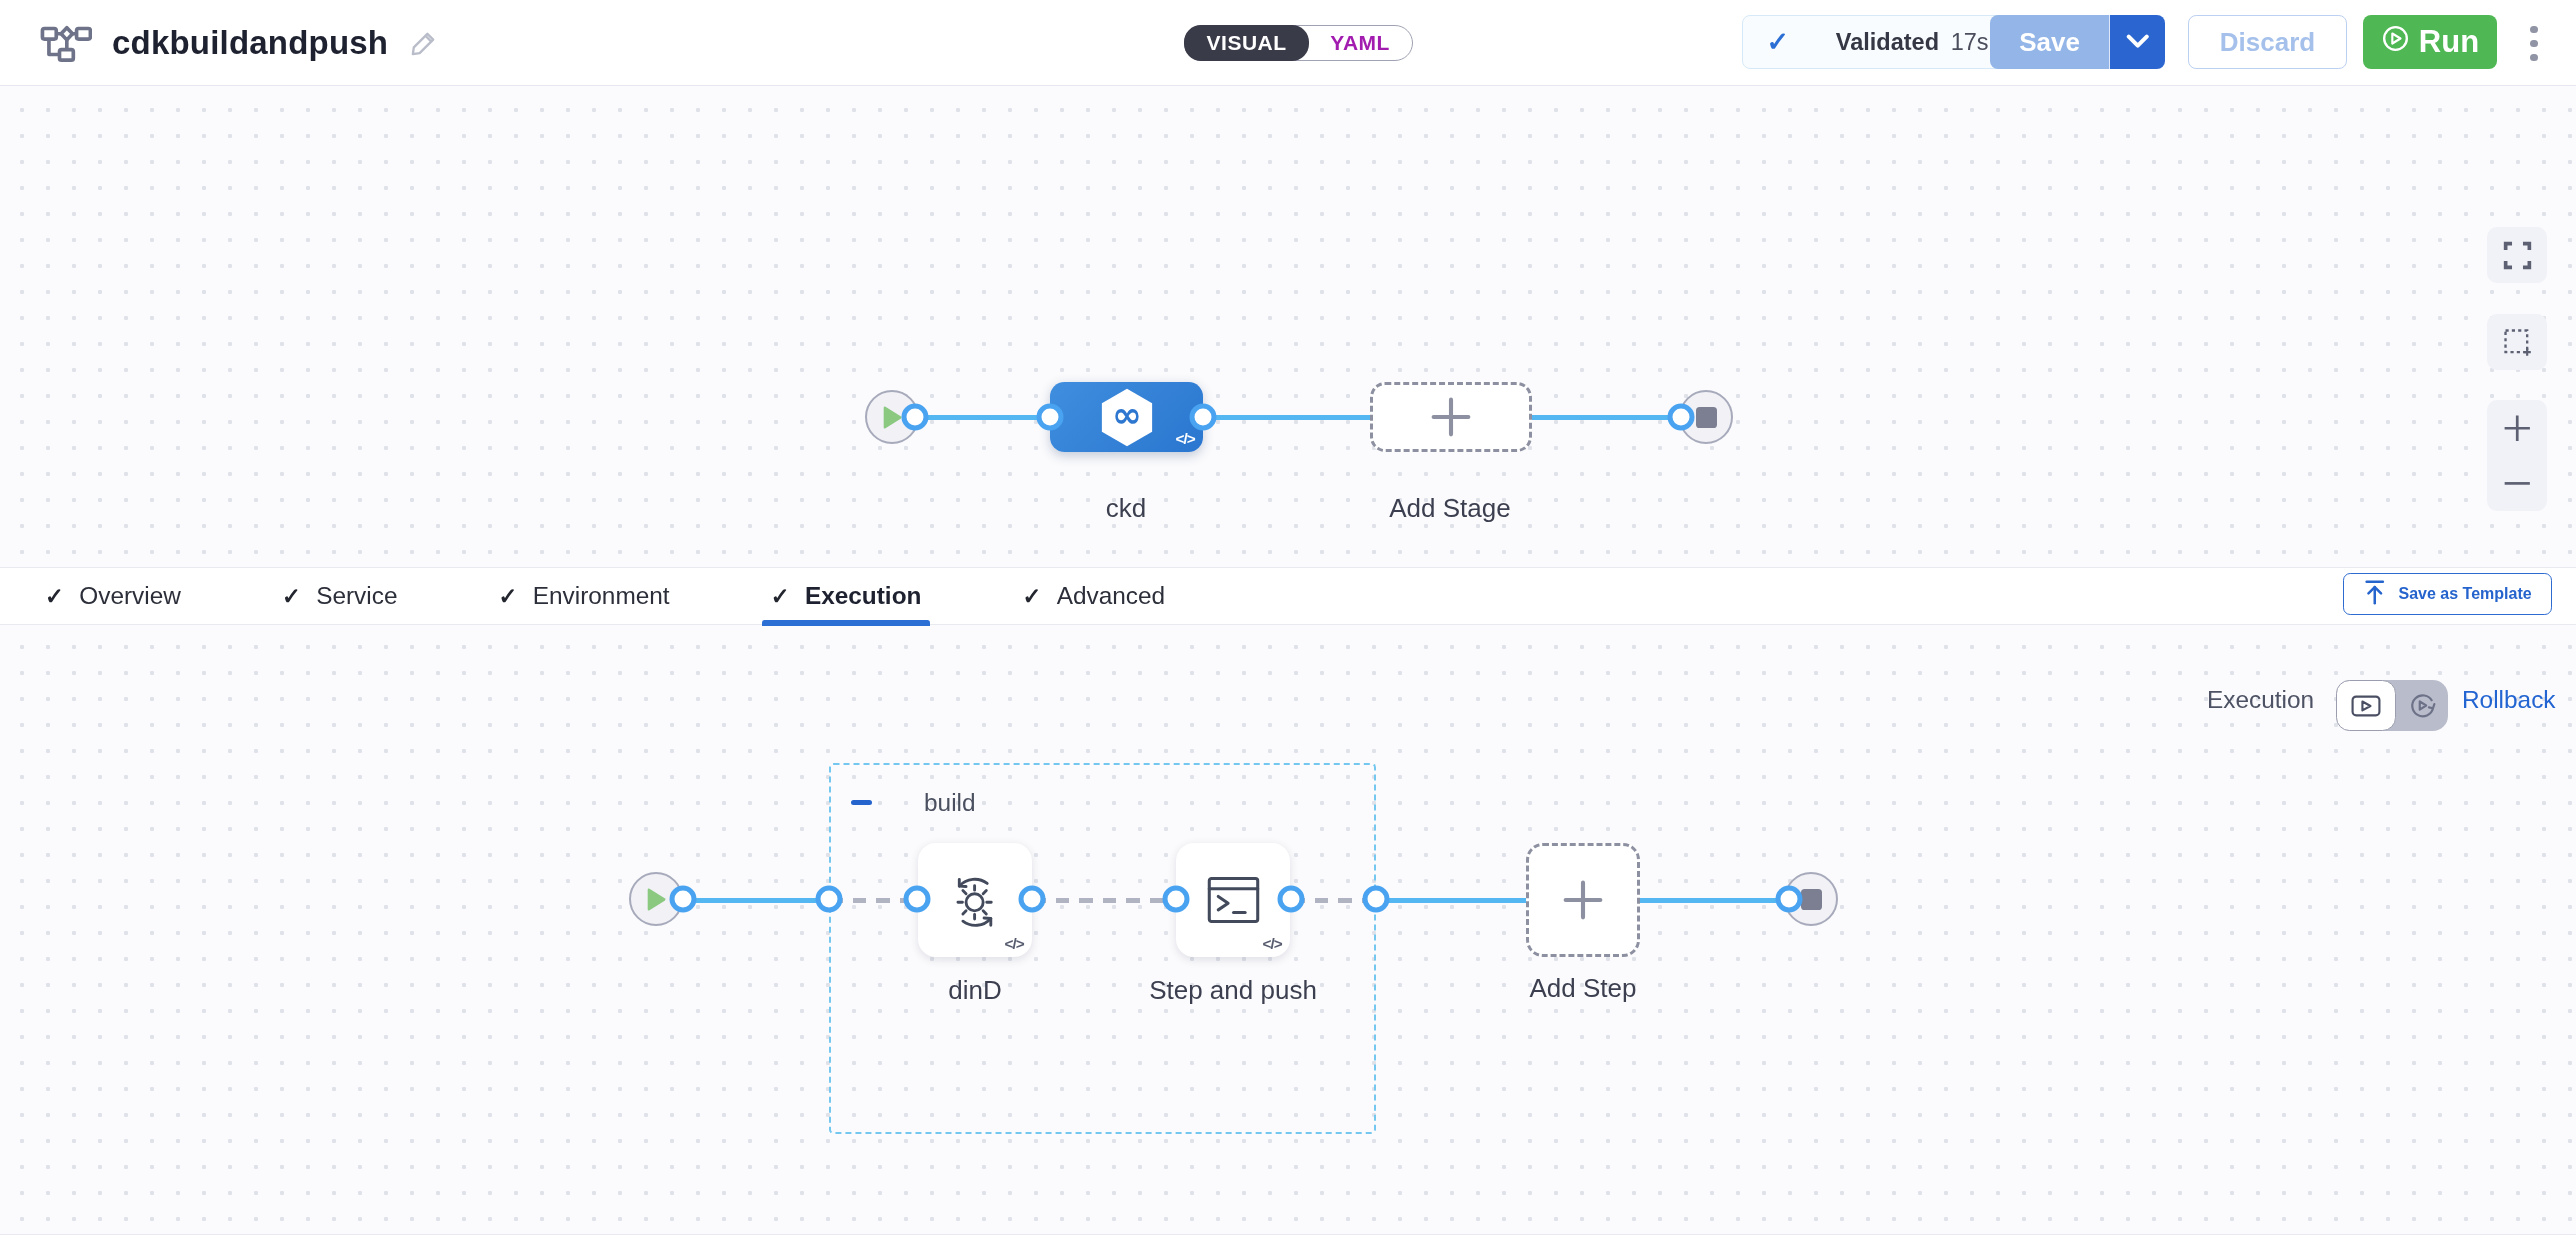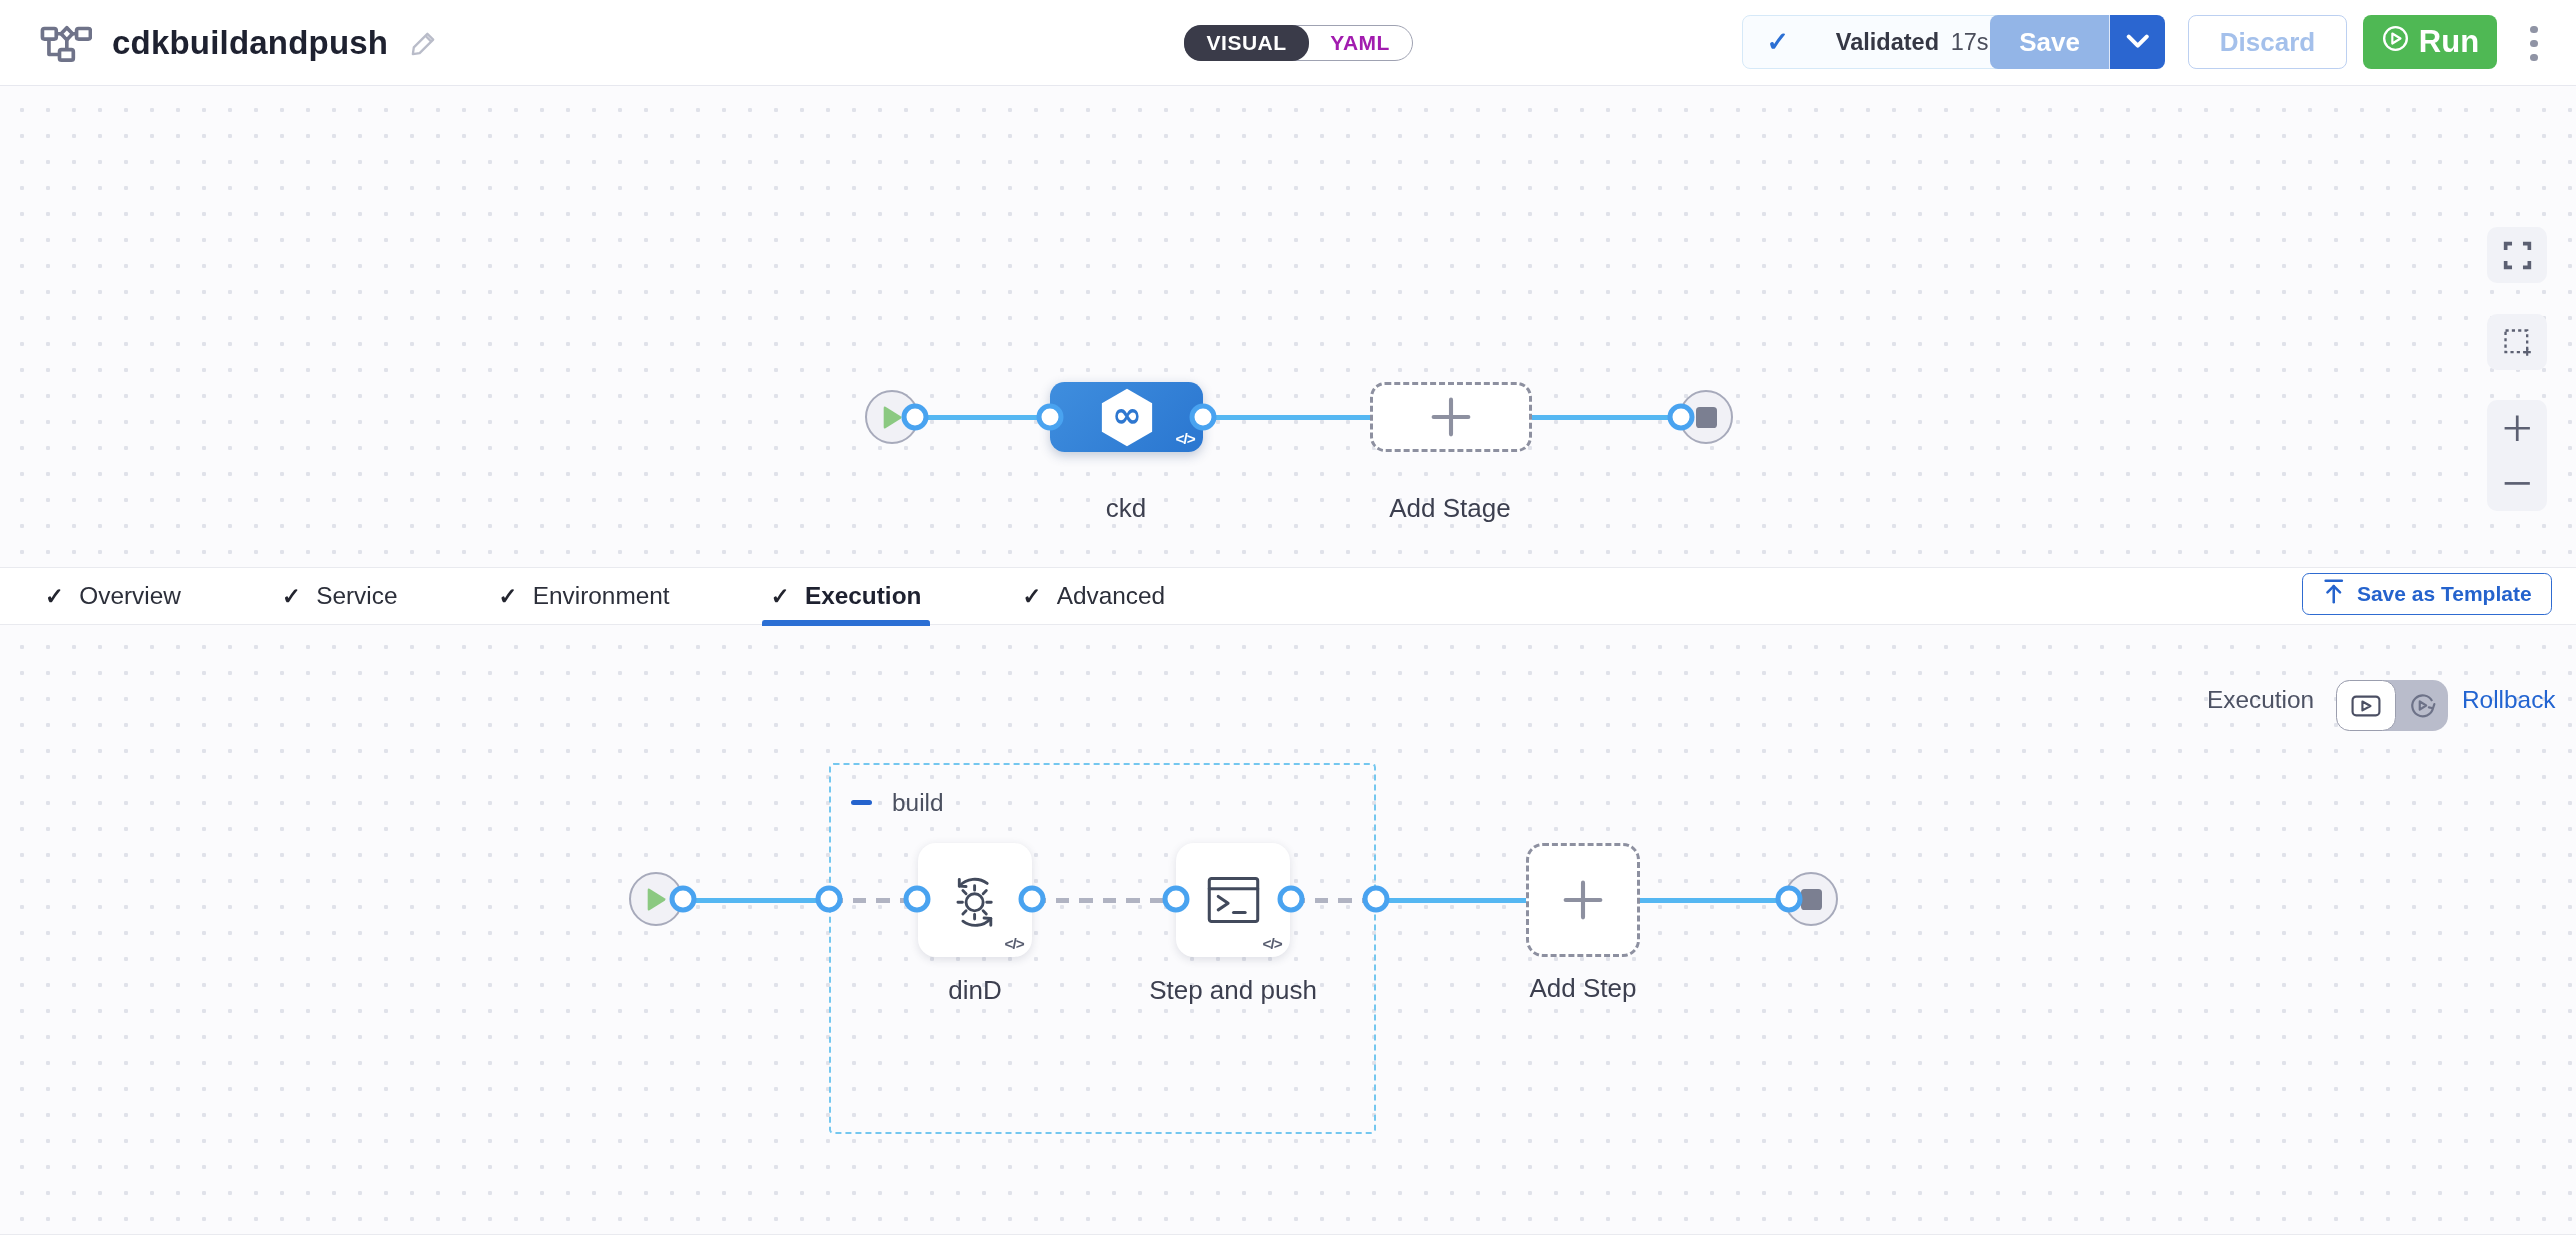--- a/index.html
+++ b/index.html
@@ -60,33 +60,33 @@
   .zoom-panel { position:absolute; left:2487px; top:312px; width:60px; height:111px; border-radius:10px; background:#f1f2f7; display:flex; flex-direction:column; z-index:5; }
   .zoom-panel > div { flex:1; display:flex; align-items:center; justify-content:center; cursor:pointer; }
 
   
   .tabbar { position:absolute; left:0; top:567px; width:2576px; height:58px; background:#ffffff; border-top:1.8px solid #e9eaef; border-bottom:1.8px solid #e9eaef; display:flex; align-items:stretch; padding-left:45px; gap:101px; z-index:9; }
   .tab { position:relative; display:flex; align-items:center; gap:15.3px; cursor:pointer; }
   .tab .tcheck { font-size:22.6px; font-weight:700; color:#23252f; }
   .tab .tlabel { font-size:24.4px; color:#2c2f3a; }
   .tab.active .tlabel { font-weight:700; color:#1e2130; }
   .tab.active::after { content:""; position:absolute; left:-9px; right:-9px; bottom:-1.8px; height:5.4px; background:#2b6fd4; border-radius:2.7px 2.7px 0 0; }
-  .save-template { position:absolute; right:24.4px; top:573px; height:42px; padding:0 19px; background:#ffffff; border:1.8px solid #2e6bd1; border-radius:7.2px; color:#2563cd; font-size:21px; font-weight:600; display:flex; align-items:center; gap:11.7px; cursor:pointer; z-index:11; }
+  .save-template { position:absolute; right:24.4px; top:573px; height:42px; padding:0 19px; background:#ffffff; border:1.8px solid #2e6bd1; border-radius:7.2px; color:#2563cd; font-size:16px; font-weight:600; display:flex; align-items:center; gap:11.7px; cursor:pointer; z-index:11; }
 
   
   .exec-mode-label { position:absolute; left:2207px; top:61px; font-size:24.4px; color:#4d5264; z-index:5; }
   .exec-toggle { position:absolute; left:2336px; top:55px; width:112px; height:51px; background:#b9bccb; border-radius:15.3px; z-index:5; display:flex; }
   .exec-toggle .seg-left { width:60px; height:51px; background:#ffffff; border:1.8px solid #9b9eae; border-radius:13.5px; display:flex; align-items:center; justify-content:center; cursor:pointer; }
   .exec-toggle .seg-right { flex:1; display:flex; align-items:center; justify-content:center; cursor:pointer; }
   .rollback-link { position:absolute; left:2462px; top:61px; font-size:24.4px; font-weight:500; color:#2264d1; cursor:pointer; z-index:5; }
 
   .step-group { position:absolute; left:829px; top:138px; width:547px; height:371px; border:2.7px dashed #74c7ef; border-radius:4.5px; z-index:1; }
   .group-head { position:absolute; left:20px; top:23.5px; display:flex; align-items:center; gap:20px; }
   .group-minus { width:21px; height:4.5px; background:#2563cd; border-radius:2.7px; cursor:pointer; }
-  .group-name { font-size:24.4px; color:#4b5060; }
+  .group-name { font-size:24.4px; color:#4b5060;margin-left:32px; }
 
   .step-card { position:absolute; top:218px; width:114px; height:114px; background:#ffffff; border-radius:18px; box-shadow:0 2.7px 9px rgba(40,50,80,.13); display:flex; align-items:center; justify-content:center; cursor:pointer; z-index:2; }
 </style>
 </head>
 <body>
 
 <div class="app">
 
   <div class="header">
     <div class="title-group">

